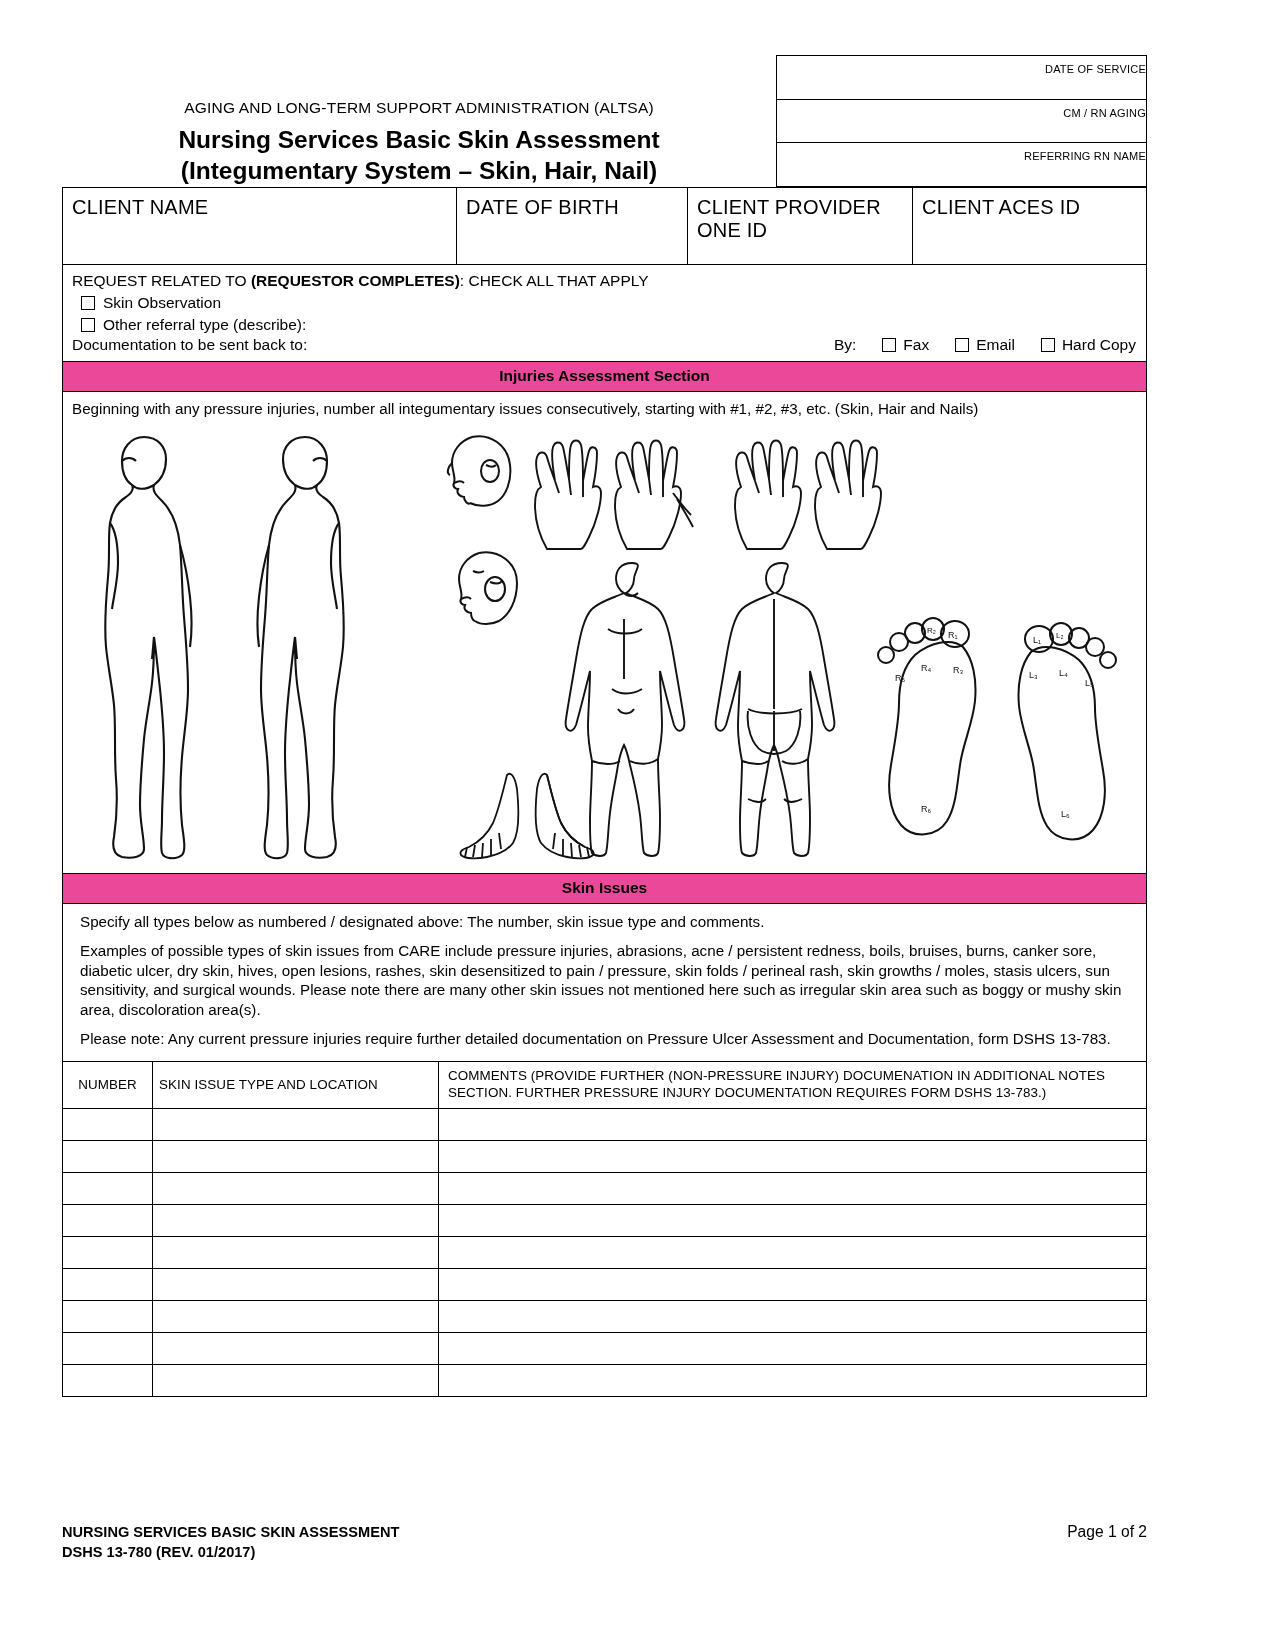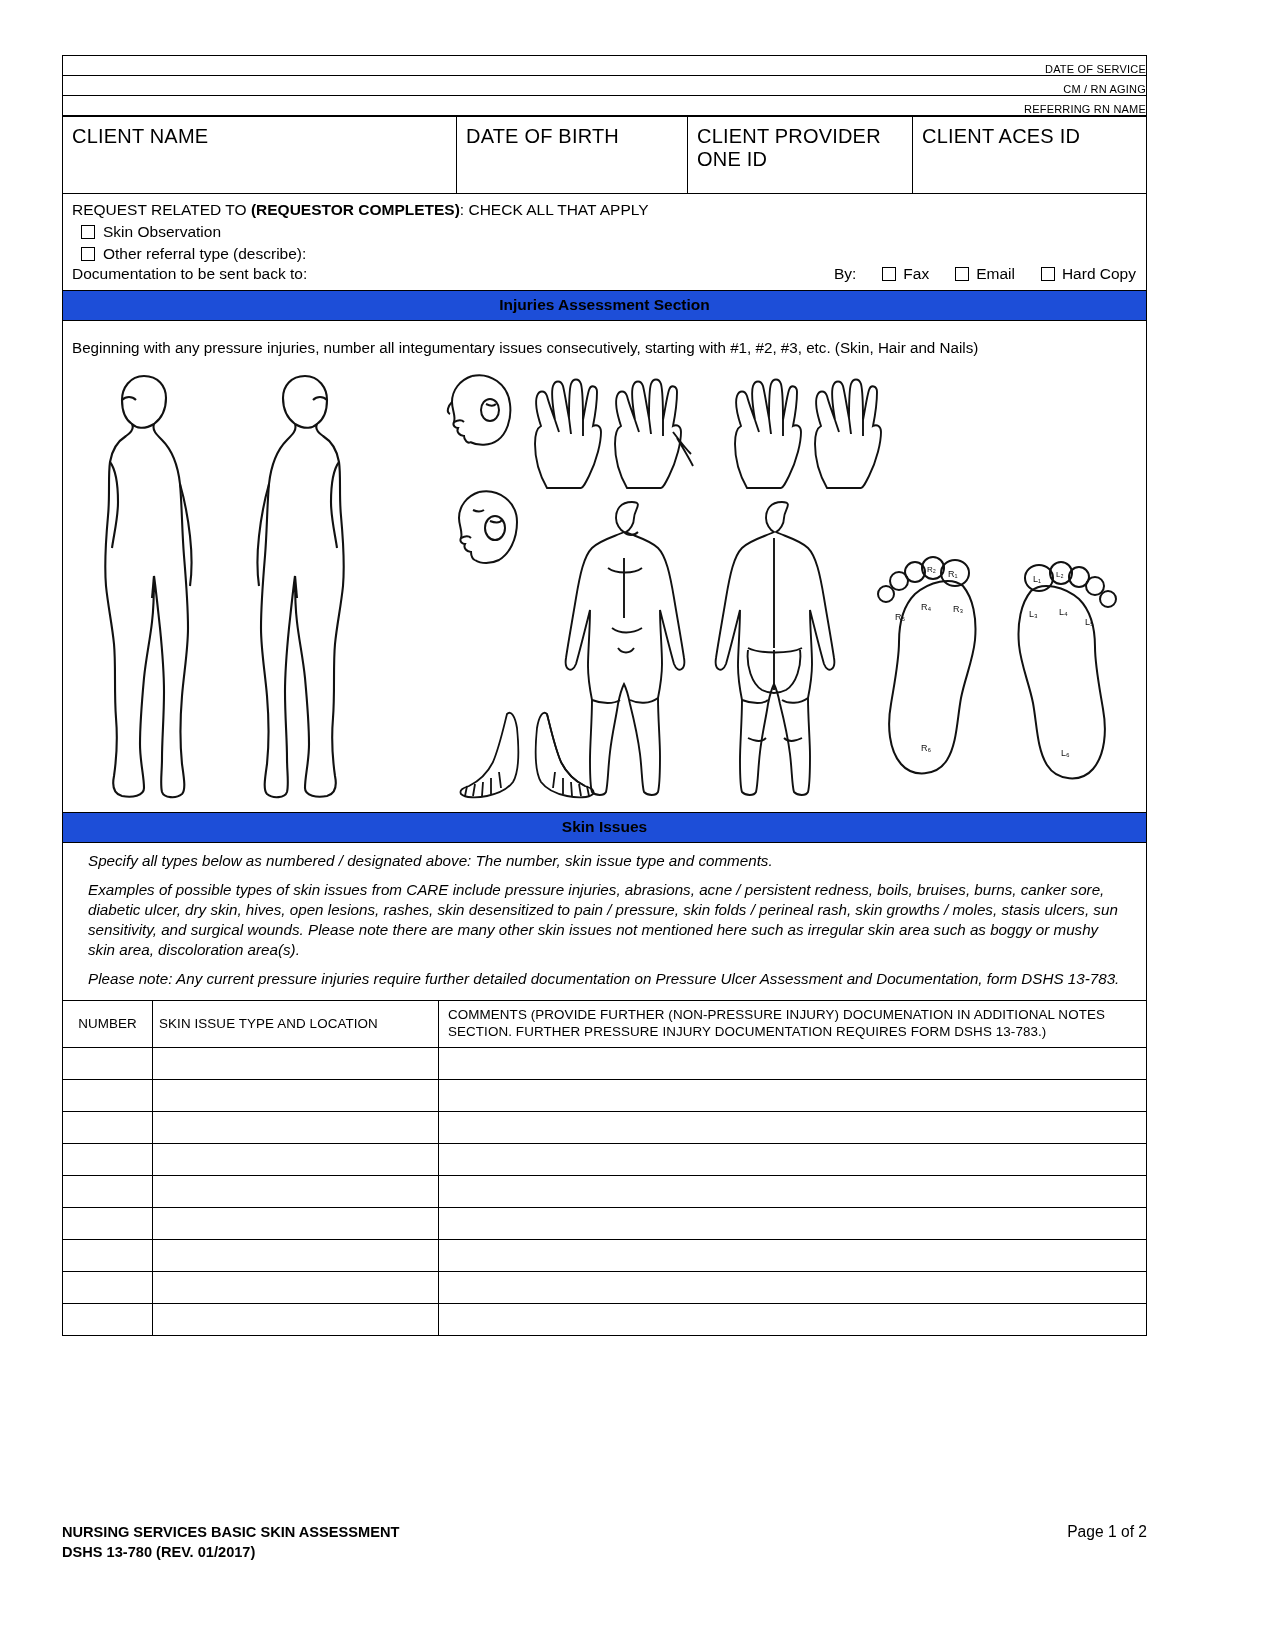--- a/index.html
+++ b/index.html
@@ -86,47 +86,47 @@
     align-items: center;
   }
   .sendback .lbl { flex: 1; }
   .sendback .opt { margin-left: 26px; white-space: nowrap; }
   .sendback .opt .chk { margin-right: 7px; }
 
   
   .section-bar {
     border: 1.3px solid #000;
     border-top: none;
-    background: #1d4ed8;
+    background: #ec4899;
     text-align: center;
     font-weight: bold;
     font-size: 15.5px;
     padding: 5px 0 6px;
   }
 
   
   .figures-wrap {
     border: 1.3px solid #000;
     border-top: none;
-    padding: 18px 10px 4px 9px;
+    padding: 8px 10px 4px 9px;
   }
   .figures-intro { font-size: 15.2px; margin-bottom: 2px; }
   .figures { position: relative; height: 450px; }
   .figures svg { display: block; }
   .fig { position: absolute; }
 
   
   .skin-text {
     border: 1.3px solid #000;
     border-top: none;
     padding: 8px 10px 10px 9px;
     font-size: 15.2px;
     line-height: 1.31;
   }
-  .skin-text p { margin: 0 16px 9px; font-style: italic; }
+  .skin-text p { margin: 0 8px 9px; }
   .skin-text p:last-child { margin-bottom: 2px; }
 
   
   table.issues {
     width: 100%;
     border-collapse: collapse;
     table-layout: fixed;
   }
   table.issues th, table.issues td {
     border: 1.3px solid #000;
@@ -156,20 +156,27 @@
   }
   .footer-left { font-weight: bold; line-height: 1.35; }
   .footer-right { margin-left: auto; font-size: 15.6px; }
 </style>
 </head>
 <body>
 
 <div class="page">
 
   <div class="header">
+    <div class="header-left">
+      <div class="org-line">AGING AND LONG-TERM SUPPORT ADMINISTRATION (ALTSA)</div>
+      <div class="form-title">
+        <div>Nursing Services Basic Skin Assessment</div>
+        <div>(Integumentary System – Skin, Hair, Nail)</div>
+      </div>
+    </div>
     <div class="header-right">
       <div class="hr-cell">
         <span>DATE OF SERVICE</span>
       </div>
       <div class="hr-cell">
         <span>CM / RN AGING</span>
       </div>
       <div class="hr-cell">
         <span>REFERRING RN NAME</span>
       </div>

